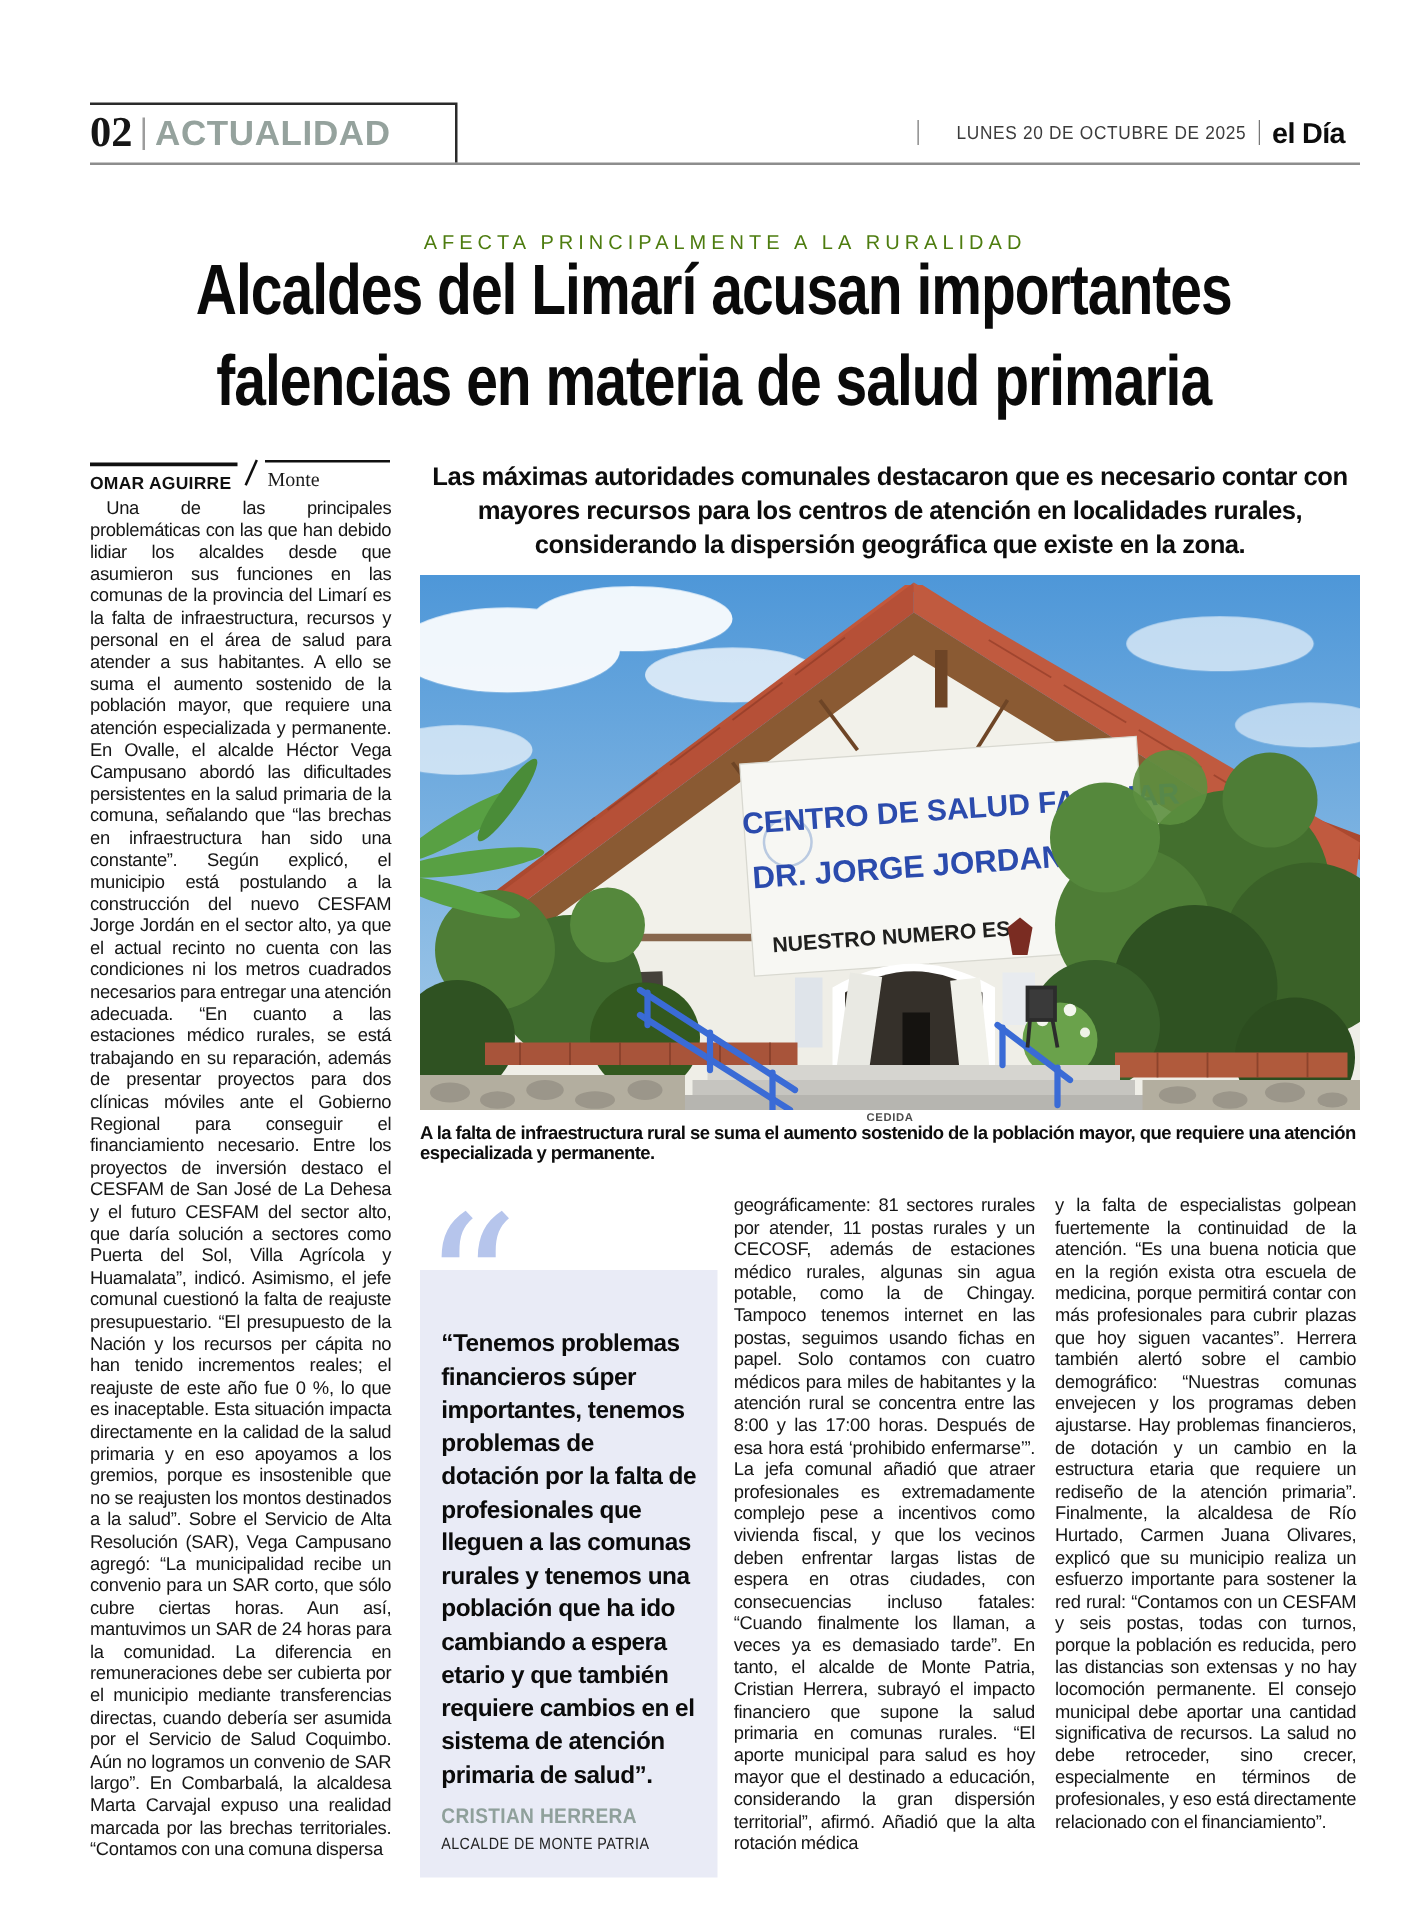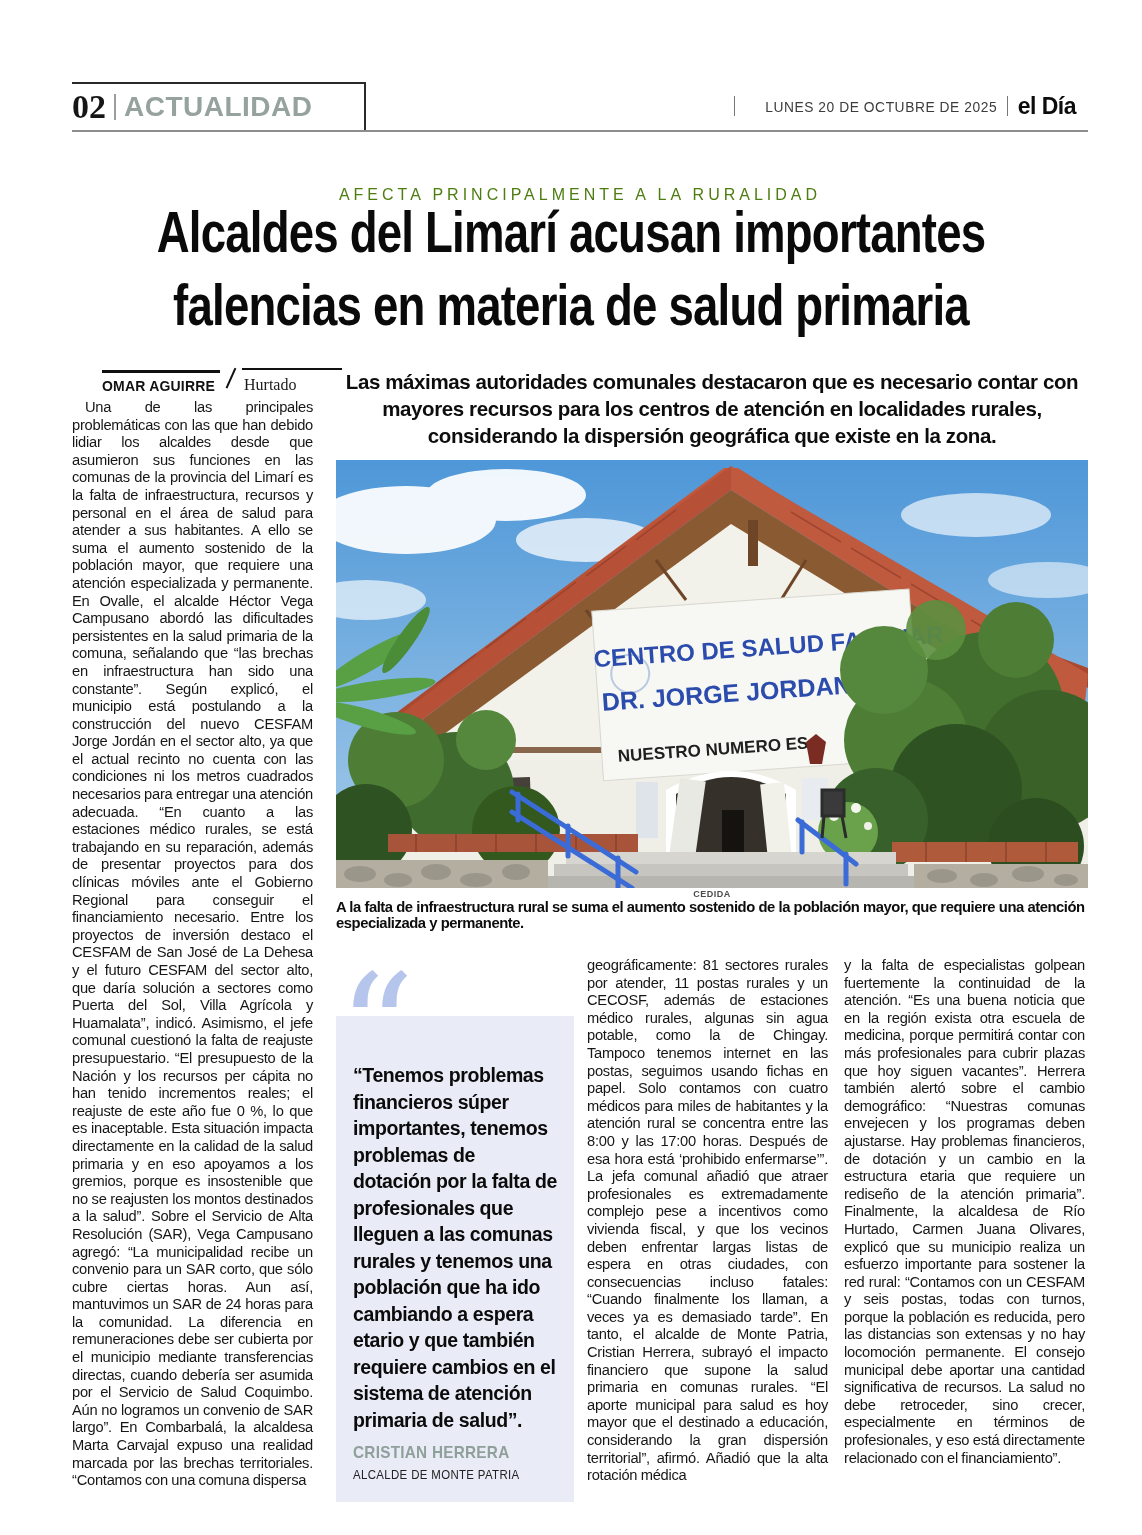--- a/index.html
+++ b/index.html
@@ -24,21 +24,21 @@
   .brand { font-size:23px; font-weight:800; color:#0c0c0c; letter-spacing:-0.5px; }
 
   
   .kicker { position:absolute; left:72px; right:54px; top:168px; text-align:center;
             font-size:16px; font-weight:500; letter-spacing:4px; color:#4d7c0f;margin-top:18px; }
   .headline { position:absolute; left:0; right:0; top:196px; text-align:center;
               font-weight:bold; font-size:57px; line-height:1.28; color:#0a0a0a; }
   .headline .hl-line { display:block; transform:scaleX(0.80); transform-origin:center; white-space:nowrap; letter-spacing:-1px; }
 
   
-  .byline { position:absolute; left:72px; top:370px; width:240px; height:28px;margin-left:30px; }
+  .byline { position:absolute; left:72px; top:370px; width:240px; height:28px; }
   .byline-rule-a { position:absolute; left:0; top:0; width:118px; height:3px; background:#101010; }
   .byline-rule-b { position:absolute; left:140px; top:-2px; right:0; height:1.5px; background:#101010; }
   .byline-slash { position:absolute; left:128px; top:-3px; width:1.5px; height:22px; background:#101010; transform:rotate(24deg); }
   .byline-author { position:absolute; left:0; top:8px; font-size:14px; font-weight:bold; letter-spacing:0.2px; }
   .byline-loc { position:absolute; left:142px; top:6px; font-family:"Liberation Serif", serif; font-size:16px; color:#1a1a1a; }
 
   
   .standfirst { position:absolute; left:336px; top:368px; width:752px; text-align:center;
                 font-size:20.5px; font-weight:bold; line-height:1.32; letter-spacing:-0.4px; color:#0d0d0d; }
 
@@ -88,21 +88,21 @@
 <h1 class="headline">
   <span class="hl-line">Alcaldes del Limarí acusan importantes</span>
   <span class="hl-line">falencias en materia de salud primaria</span>
 </h1>
 
 <div class="byline">
   <span class="byline-rule-a"></span>
   <span class="byline-slash"></span>
   <span class="byline-rule-b"></span>
   <span class="byline-author">OMAR AGUIRRE</span>
-  <span class="byline-loc">Hurtado</span>
+  <span class="byline-loc">Monte</span>
 </div>
 
 <div class="standfirst">Las máximas autoridades comunales destacaron que es necesario contar con mayores recursos para los centros de atención en localidades rurales, considerando la dispersión geográfica que existe en la zona.</div>
 
 <div class="photo-wrap">
   <svg width="752" height="428" viewBox="0 0 752 428" xmlns="http://www.w3.org/2000/svg">
     <defs>
       <linearGradient id="sky" x1="0" y1="0" x2="0" y2="1">
         <stop offset="0" stop-color="#4e97d8"></stop>
         <stop offset="1" stop-color="#a9cdea"></stop>

